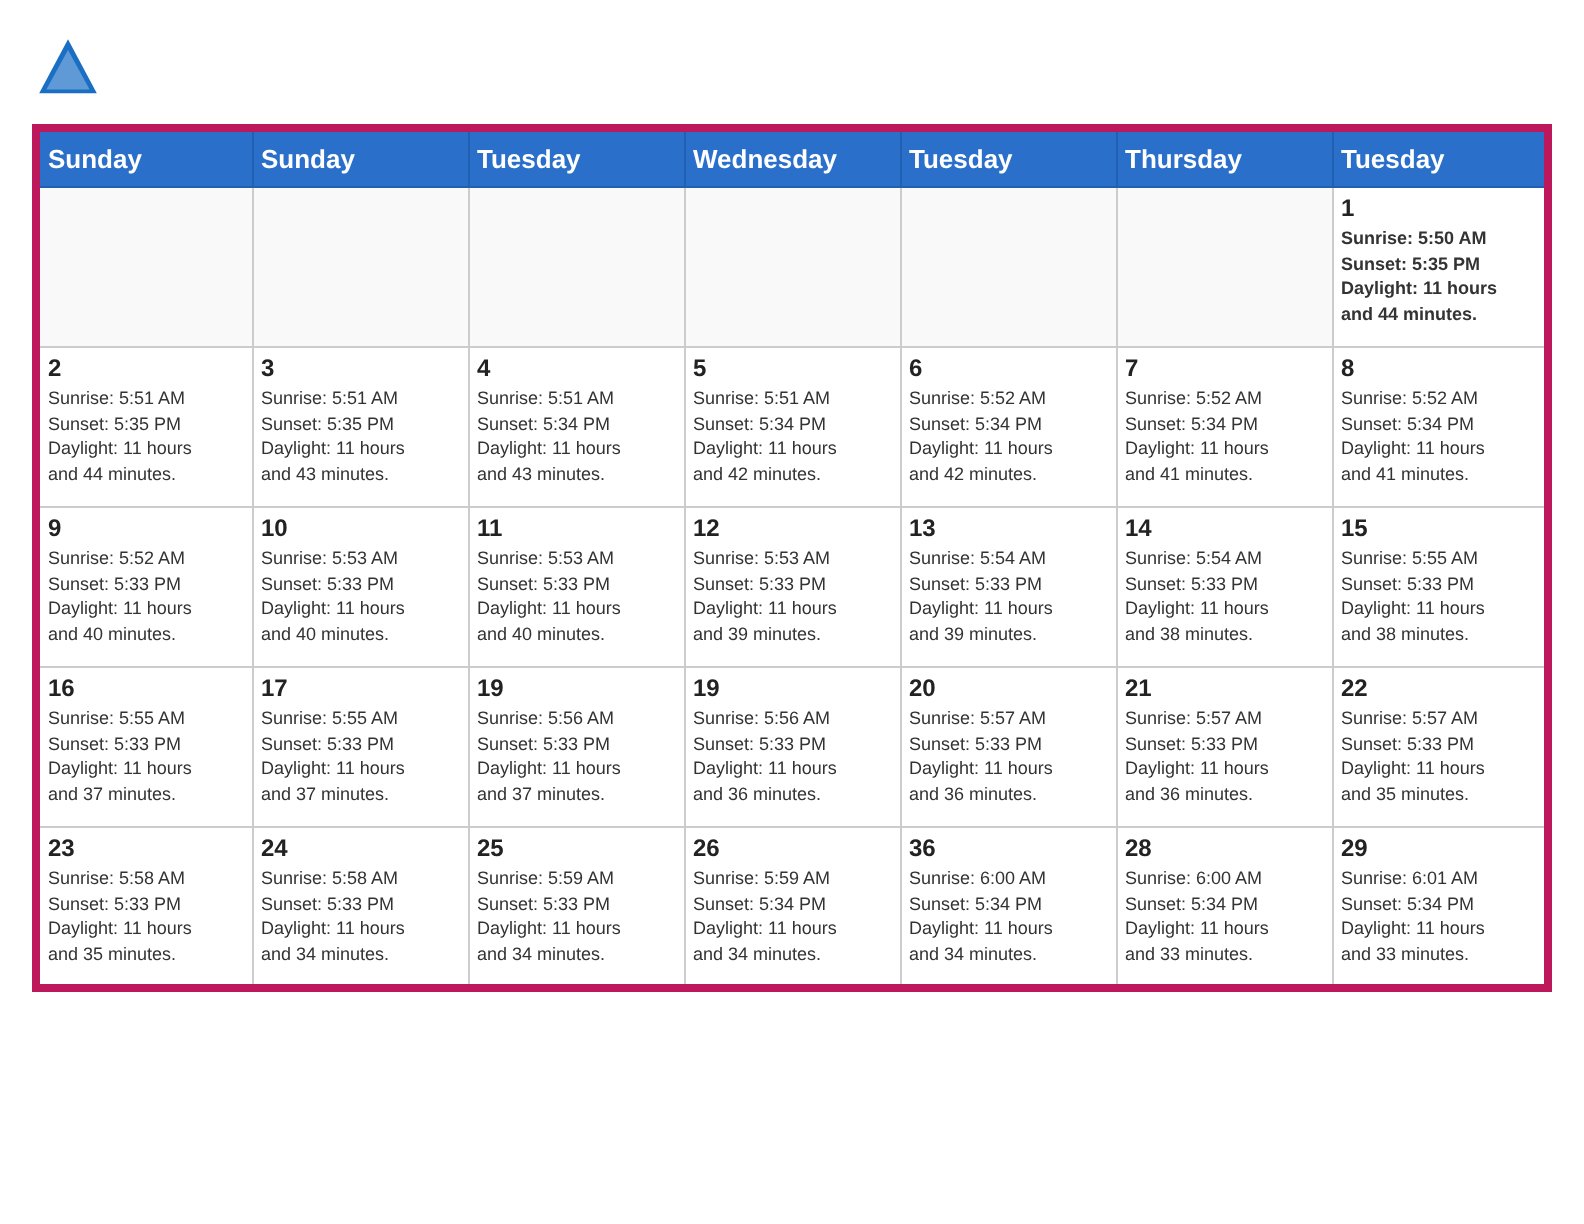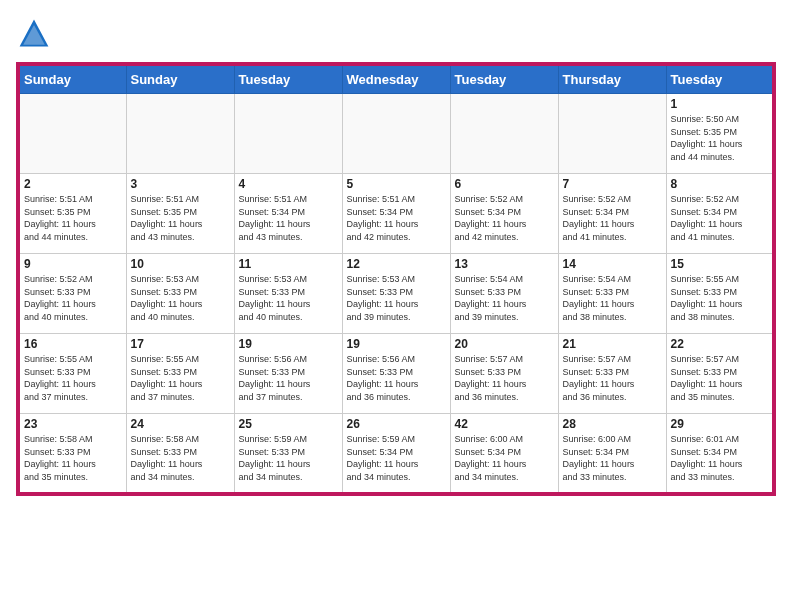--- a/index.html
+++ b/index.html
@@ -119,21 +119,21 @@
   <tbody id="calendar-body">
       <tr>
         <td class="empty"></td>
         <td class="empty"></td>
         <td class="empty"></td>
         <td class="empty"></td>
         <td class="empty"></td>
         <td class="empty"></td>
         <td>
           <span class="day-number">1</span>
-          <div class="day-info" style="white-space: pre-line;">Sunrise: 5:50 AM
+          <div class="day-info" style="white-space: pre-line; font-weight: bold;">Sunrise: 5:50 AM
 Sunset: 5:35 PM
 Daylight: 11 hours
 and 44 minutes.</div>
         </td>
       </tr>
       <tr>
         <td>
           <span class="day-number">2</span>
           <div class="day-info" style="white-space: pre-line;">Sunrise: 5:51 AM
 Sunset: 5:35 PM
@@ -308,21 +308,21 @@
 and 34 minutes.</div>
         </td>
         <td>
           <span class="day-number">26</span>
           <div class="day-info" style="white-space: pre-line;">Sunrise: 5:59 AM
 Sunset: 5:34 PM
 Daylight: 11 hours
 and 34 minutes.</div>
         </td>
         <td>
-          <span class="day-number">42</span>
+          <span class="day-number">36</span>
           <div class="day-info" style="white-space: pre-line;">Sunrise: 6:00 AM
 Sunset: 5:34 PM
 Daylight: 11 hours
 and 34 minutes.</div>
         </td>
         <td>
           <span class="day-number">28</span>
           <div class="day-info" style="white-space: pre-line;">Sunrise: 6:00 AM
 Sunset: 5:34 PM
 Daylight: 11 hours

